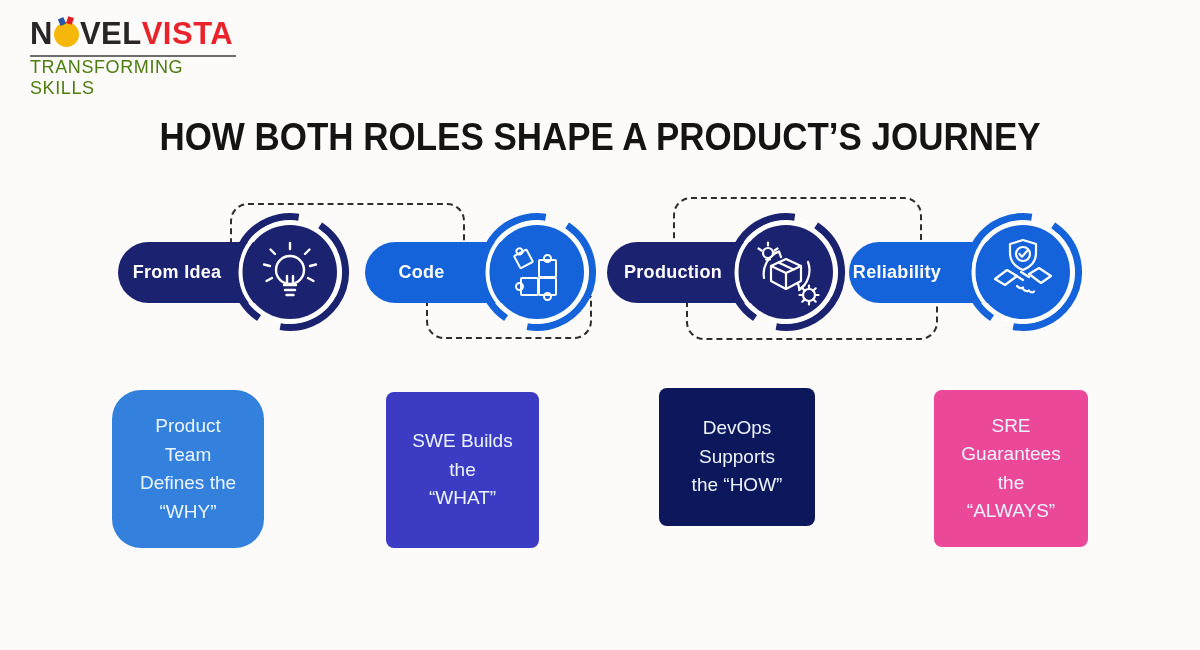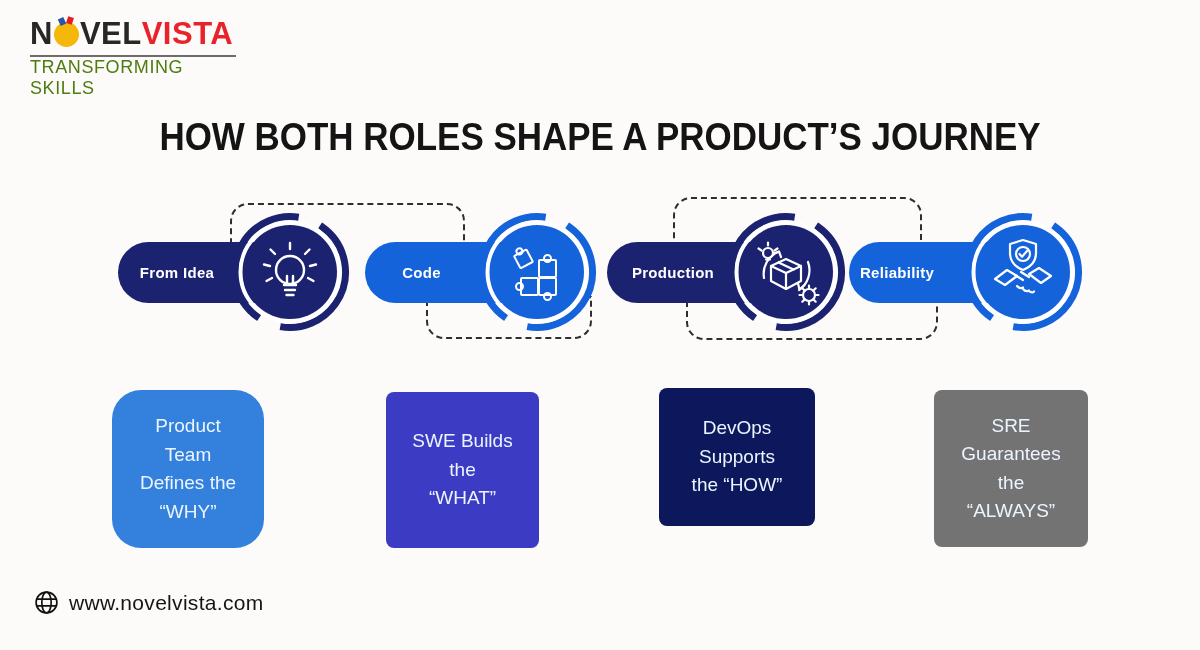--- a/index.html
+++ b/index.html
@@ -23,21 +23,21 @@
     transform:scaleX(.92);transform-origin:center;}
   
   .connector{position:absolute;z-index:1;border:2px dashed var(--dash);}
   .connector.cap{border-bottom:none;border-radius:18px 18px 0 0;}
   .connector.cup{border-top:none;border-radius:0 0 18px 18px;}
   
   .pill{position:absolute;z-index:2;height:61px;border-radius:31px;top:242px;
     display:flex;align-items:center;}
   .pill.navy{background:var(--navy);}
   .pill.blue{background:var(--blue);}
-  .pill-label{color:#fff;font-weight:bold;font-size:15px;letter-spacing:.3px;text-align:center;}
+  .pill-label{color:#fff;font-weight:bold;font-size:18px;letter-spacing:.3px;text-align:center;}
   
   .badge{position:absolute;z-index:3;width:120px;height:120px;top:212px;}
   
   .card{position:absolute;z-index:2;border-radius:8px;display:flex;align-items:center;justify-content:center;
     text-align:center;color:var(--card_text);font-size:19px;line-height:1.5;white-space:pre-line;}
   
   .footer{position:absolute;left:34px;top:590px;display:flex;align-items:center;gap:10px;}
   .footer-text{font-size:21px;color:#151515;letter-spacing:.3px;}
 </style>
 </head>
@@ -154,29 +154,19 @@
   <div class="card" style="left: 112px; top: 390px; width: 152px; height: 158px; background: rgb(51, 129, 220); border-radius: 29px;">Product
 Team
 Defines the
 “WHY”</div>
   <div class="card" style="left: 386px; top: 392px; width: 153px; height: 156px; background: rgb(59, 59, 196);">SWE Builds
 the
 “WHAT”</div>
   <div class="card" style="left: 659px; top: 388px; width: 156px; height: 138px; background: rgb(13, 23, 92);">DevOps
 Supports
 the “HOW”</div>
-  <div class="card" style="left: 934px; top: 390px; width: 154px; height: 157px; background: #737373;">SRE
+  <div class="card" style="left: 934px; top: 390px; width: 154px; height: 157px; background: #ec4899;">SRE
 Guarantees
 the
 “ALWAYS”</div>
 
-  <div class="footer">
-    <svg width="25" height="25" viewBox="0 0 24 24">
-      <g stroke="#111" stroke-width="1.6" fill="none">
-        <circle cx="12" cy="12" r="10"></circle>
-        <ellipse cx="12" cy="12" rx="4.5" ry="10"></ellipse>
-        <path d="M2.5 8.8 h19 M2.5 15.2 h19"></path>
-      </g>
-    </svg>
-    <span class="footer-text">www.novelvista.com</span>
-  </div>
 
 </div>
 
 </body></html>

